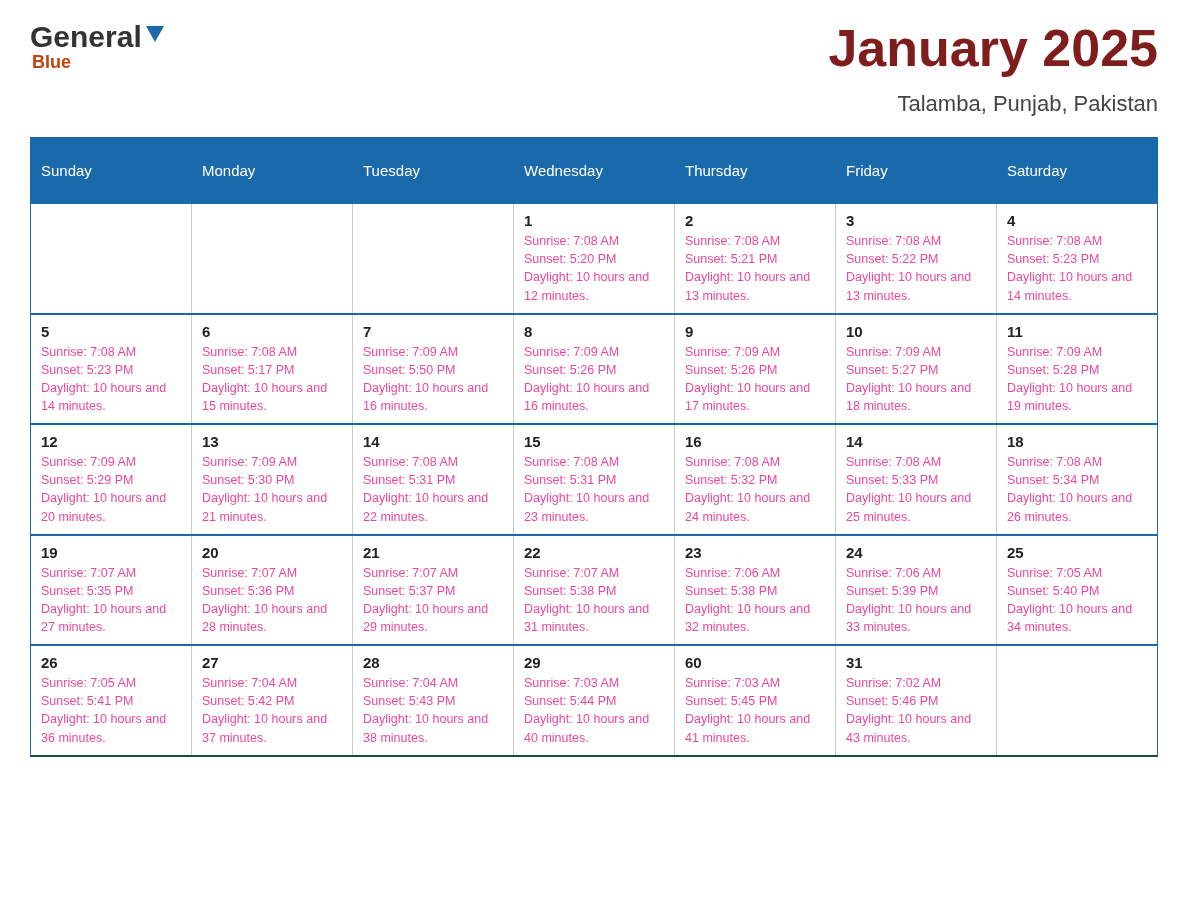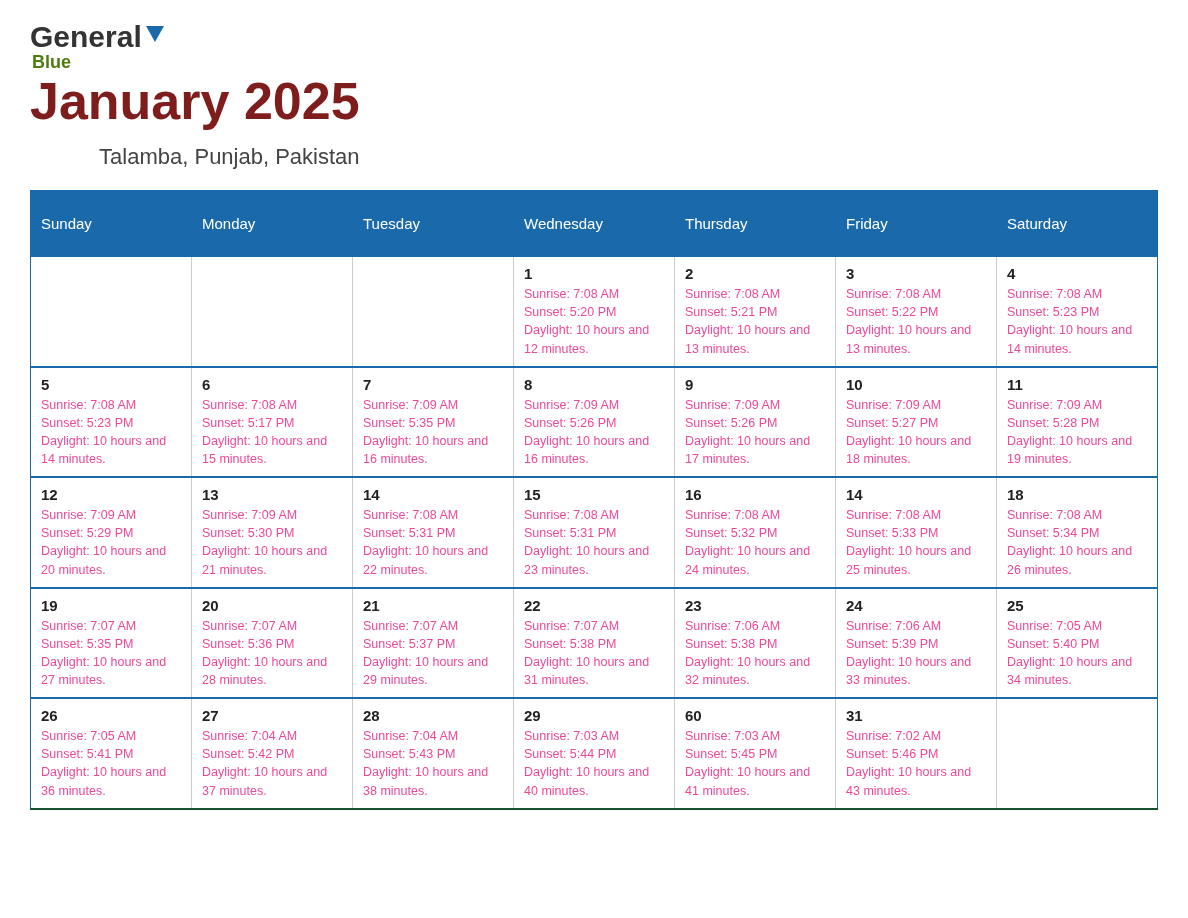--- a/index.html
+++ b/index.html
@@ -8,29 +8,28 @@
       background: #fff;
       padding: 20px 30px;
       width: 1188px;
       min-height: 918px;
     }
     .header {
       display: flex;
       justify-content: space-between;
       align-items: flex-start;
       margin-bottom: 20px;
-      flex-direction: column;
     }
     .logo {
       display: flex;
       flex-direction: column;
       align-items: flex-start;
     }
     .logo-sub {
-      color: #4d7c0f;
+      color: #c2410c;
       font-size: 18px;
       font-weight: bold;
       margin-top: -2px;
       padding-left: 2px;
     }
     .title-block {
       text-align: right;
     }
     .title-block h1 {
       font-size: 52px;
@@ -175,21 +174,21 @@
         <td>
           <span class="day-num">6</span>
           <div class="day-info">Sunrise: 7:08 AM
 Sunset: 5:17 PM
 Daylight: 10 hours
 and 15 minutes.</div>
         </td>
         <td>
           <span class="day-num">7</span>
           <div class="day-info">Sunrise: 7:09 AM
-Sunset: 5:35 PM
+Sunset: 5:50 PM
 Daylight: 10 hours
 and 16 minutes.</div>
         </td>
         <td>
           <span class="day-num">8</span>
           <div class="day-info">Sunrise: 7:09 AM
 Sunset: 5:26 PM
 Daylight: 10 hours
 and 16 minutes.</div>
         </td>

